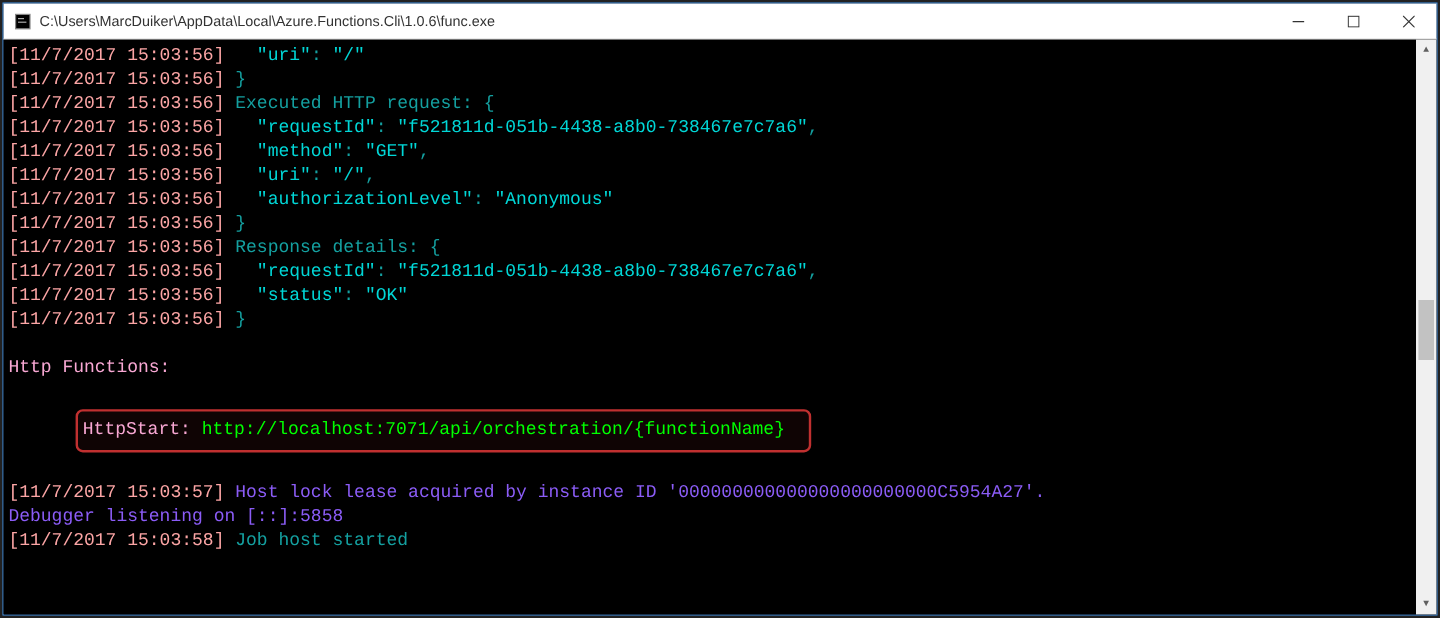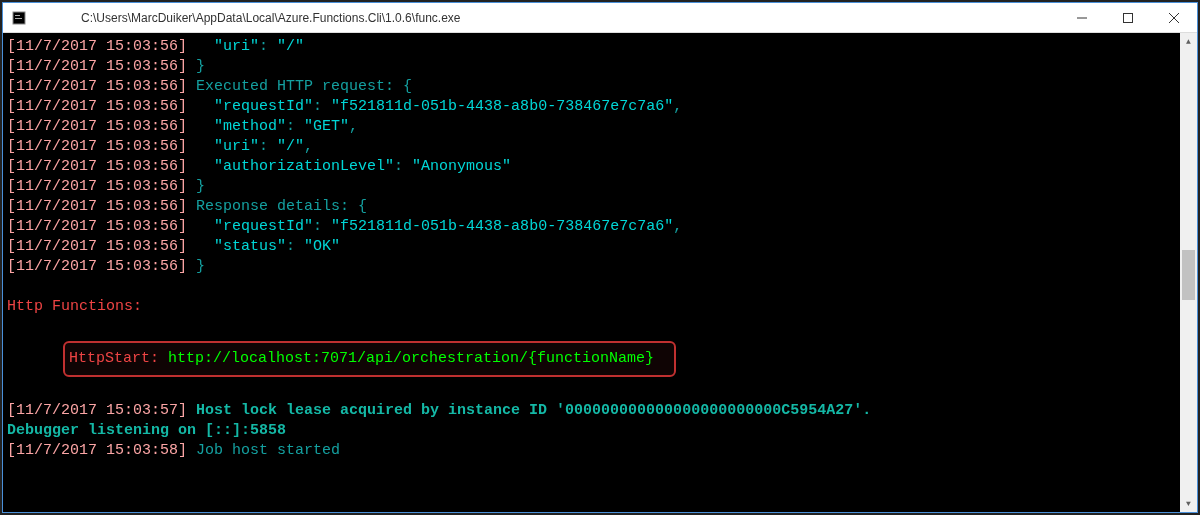--- a/index.html
+++ b/index.html
@@ -19,21 +19,20 @@
     border: 1px solid #4a90d9;
     background: #000;
     position: relative;
   }
   .titlebar {
     height: 30px;
     background: #fff;
     display: flex;
     align-items: center;
     border-bottom: 1px solid #ddd;
-    gap: 48px;
   }
   .titlebar-icon {
     width: 16px;
     height: 16px;
     margin-left: 8px;
     margin-right: 6px;
     display: flex;
     align-items: center;
     justify-content: center;
   }
@@ -100,23 +99,23 @@
     left: 2px;
     right: 2px;
     top: 200px;
     height: 50px;
     background: #c2c2c2;
     cursor: pointer;
   }
   .c-gray   { color: #fca5a5; }
   .c-teal   { color: #14a0a0; }
   .c-cyan   { color: #00d7d7; }
-  .c-yellow { color: #ef4444; }
+  .c-yellow { color: #f9a8d4; }
   .c-green  { color: #00ff00; }
-  .c-white  { color: #14b8a6; font-weight: bold; }
+  .c-white  { color: #8b5cf6; }
   .highlight-box {
     border: 2px solid #c03030;
     border-radius: 6px;
     background: rgba(192,48,48,0.08);
     display: inline-block;
     padding: 6px 20px 6px 4px;
     margin: 4px 0 4px 56px;
   }
   .log-line { display: block; }
 </style>

